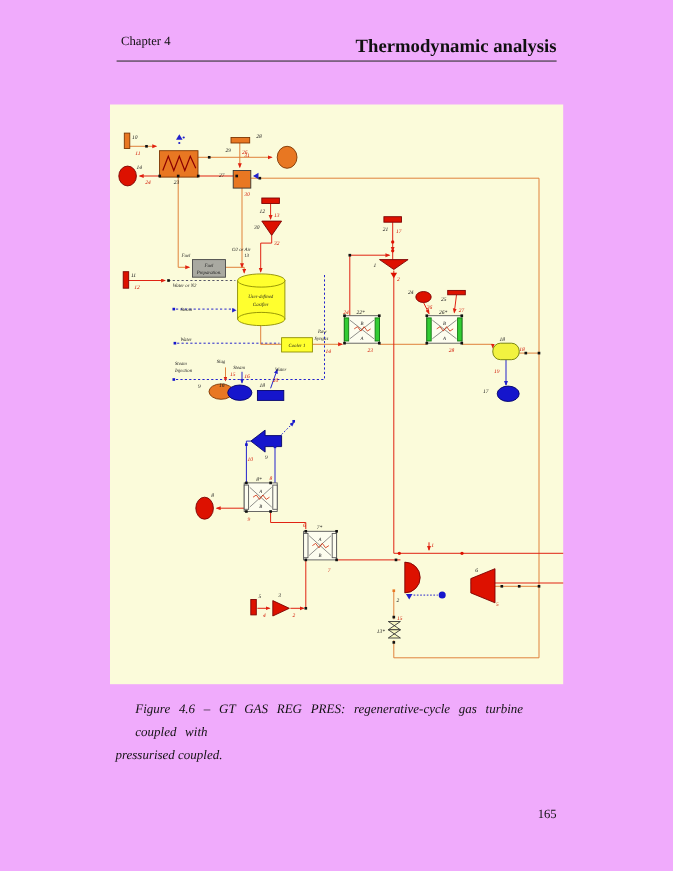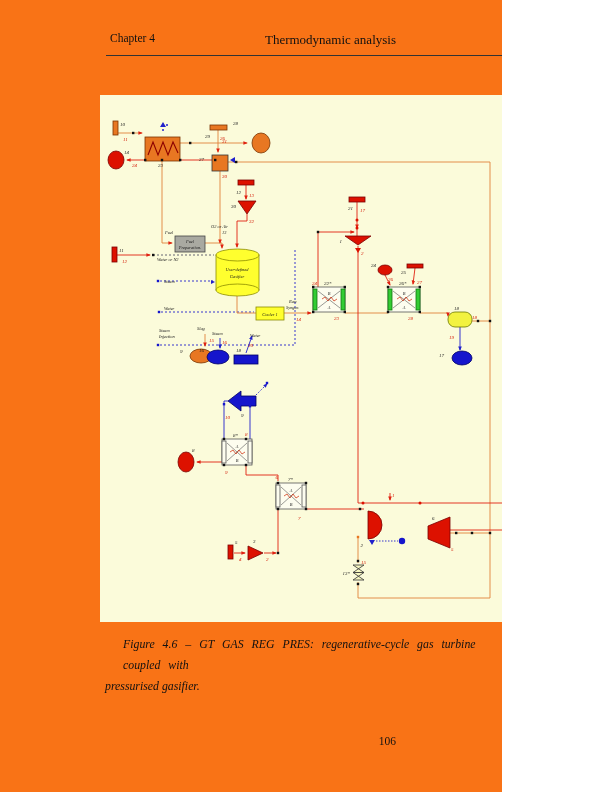--- a/index.html
+++ b/index.html
@@ -1,18 +1,18 @@
 <!DOCTYPE html>
 <html><head>
 <meta charset="utf-8">
 <style>
   html,body{margin:0;padding:0;}
-  .page{position:relative;width:502px;height:792px;background:#f97316;font-family:"Liberation Serif",serif;overflow:hidden;}
+  .page{position:relative;width:612px;height:792px;background:#f0abfc;font-family:"Liberation Serif",serif;overflow:hidden;}
   .hdr-left{position:absolute;left:110px;top:32px;font-size:11.5px;color:#111;}
-  .hdr-right{position:absolute;right:106px;top:32px;font-size:13px;color:#111;}
+  .hdr-right{position:absolute;right:106px;top:32px;font-size:17px;color:#111;font-weight:bold;}
   .hdr-rule{position:absolute;left:106px;top:55px;width:400px;border-top:1px solid #333;}
   .figure-panel{position:absolute;left:100px;top:95px;width:412px;height:527px;background:#FBFBDA;}
   .caption{position:absolute;left:105px;top:634px;width:402px;font-size:11.8px;font-style:italic;color:#111;line-height:21px;}
   .caption .l1{word-spacing:5px;margin-left:18px;}
   .pageno{position:absolute;right:106px;top:735px;font-size:11.5px;color:#111;}
   svg text{font-family:"Liberation Serif",serif;font-style:italic;}
   .lblD{fill:#1a1a1a;font-size:5px;}
   .lblR{fill:#D21600;font-size:5px;}
   .lblT{fill:#1a1a1a;font-size:4.4px;}
 </style>
@@ -354,17 +354,17 @@
       <text x="153" y="448" class="lblD">3</text>
       <text x="135" y="449" class="lblD">5</text>
       <text x="139" y="466" class="lblR">4</text>
       <text x="166" y="466" class="lblR">2</text>
     </g>
   </svg>
   </div>
 
   <div class="caption">
     <div class="l1">Figure 4.6 – GT GAS REG PRES: regenerative-cycle gas turbine coupled with</div>
-    <div class="l2">pressurised gasifier.</div>
+    <div class="l2">pressurised coupled.</div>
   </div>
 
-  <div class="pageno">106</div>
+  <div class="pageno">165</div>
 </div>
 
 </body></html>

